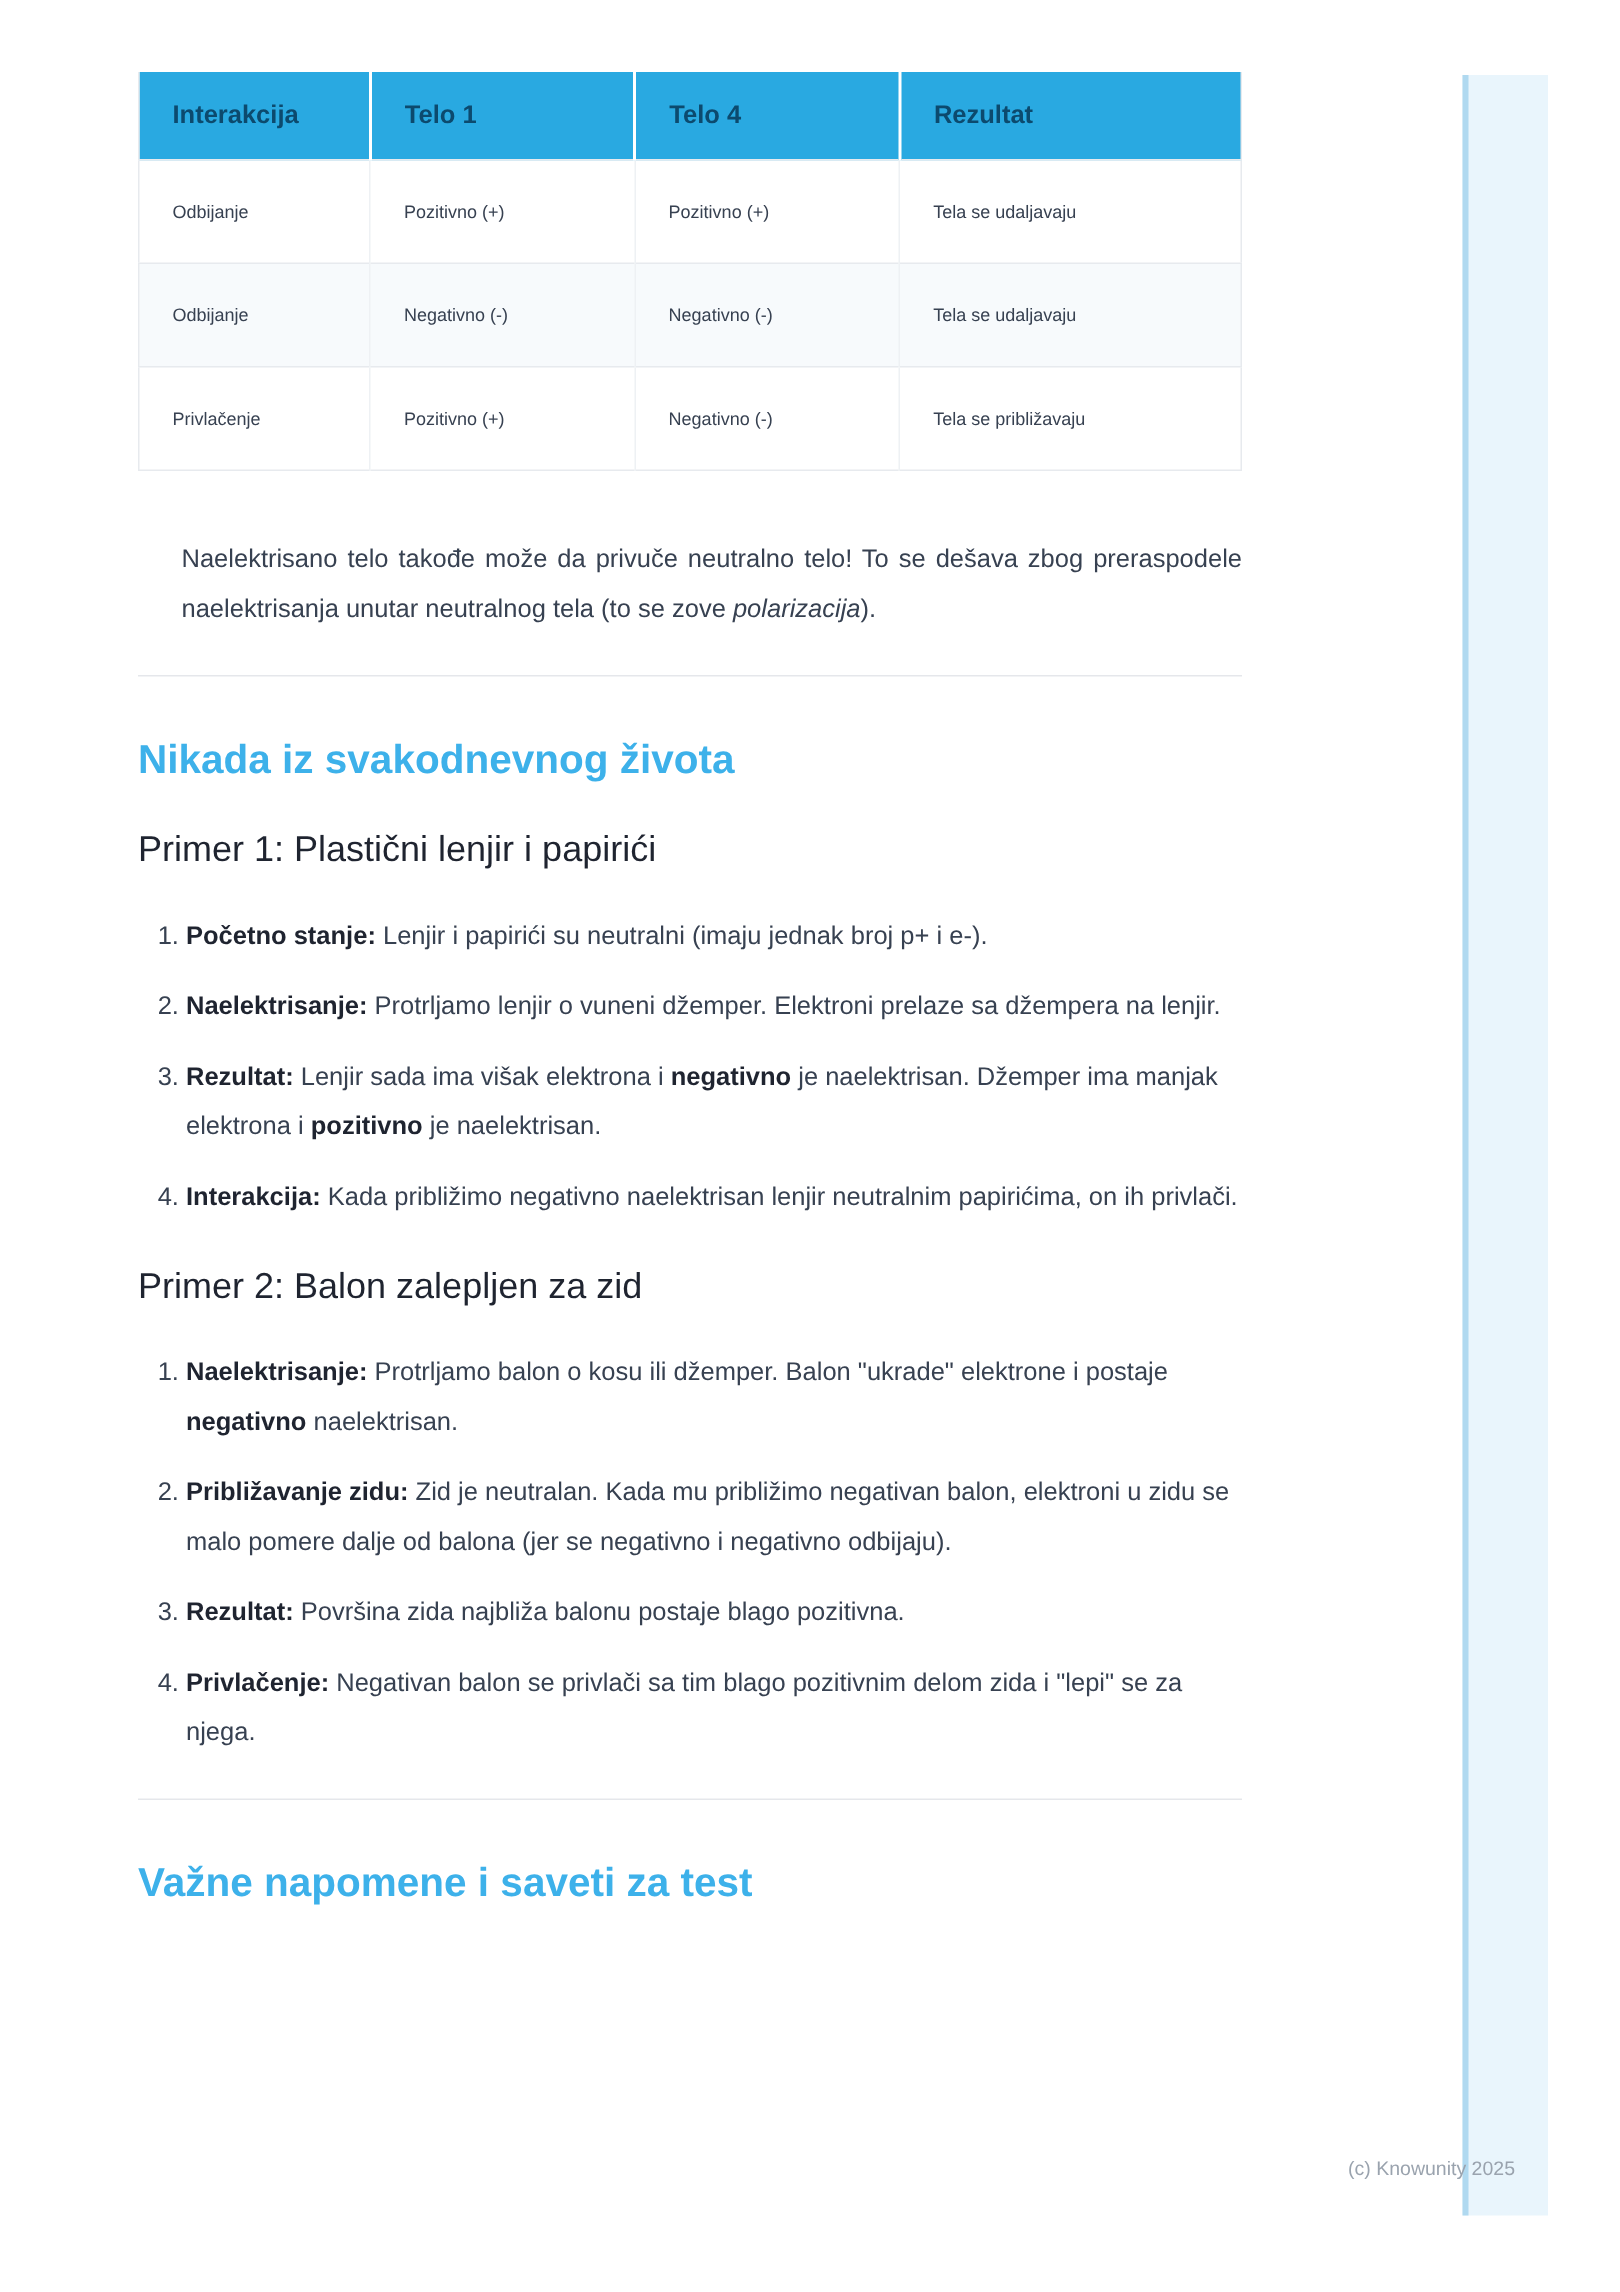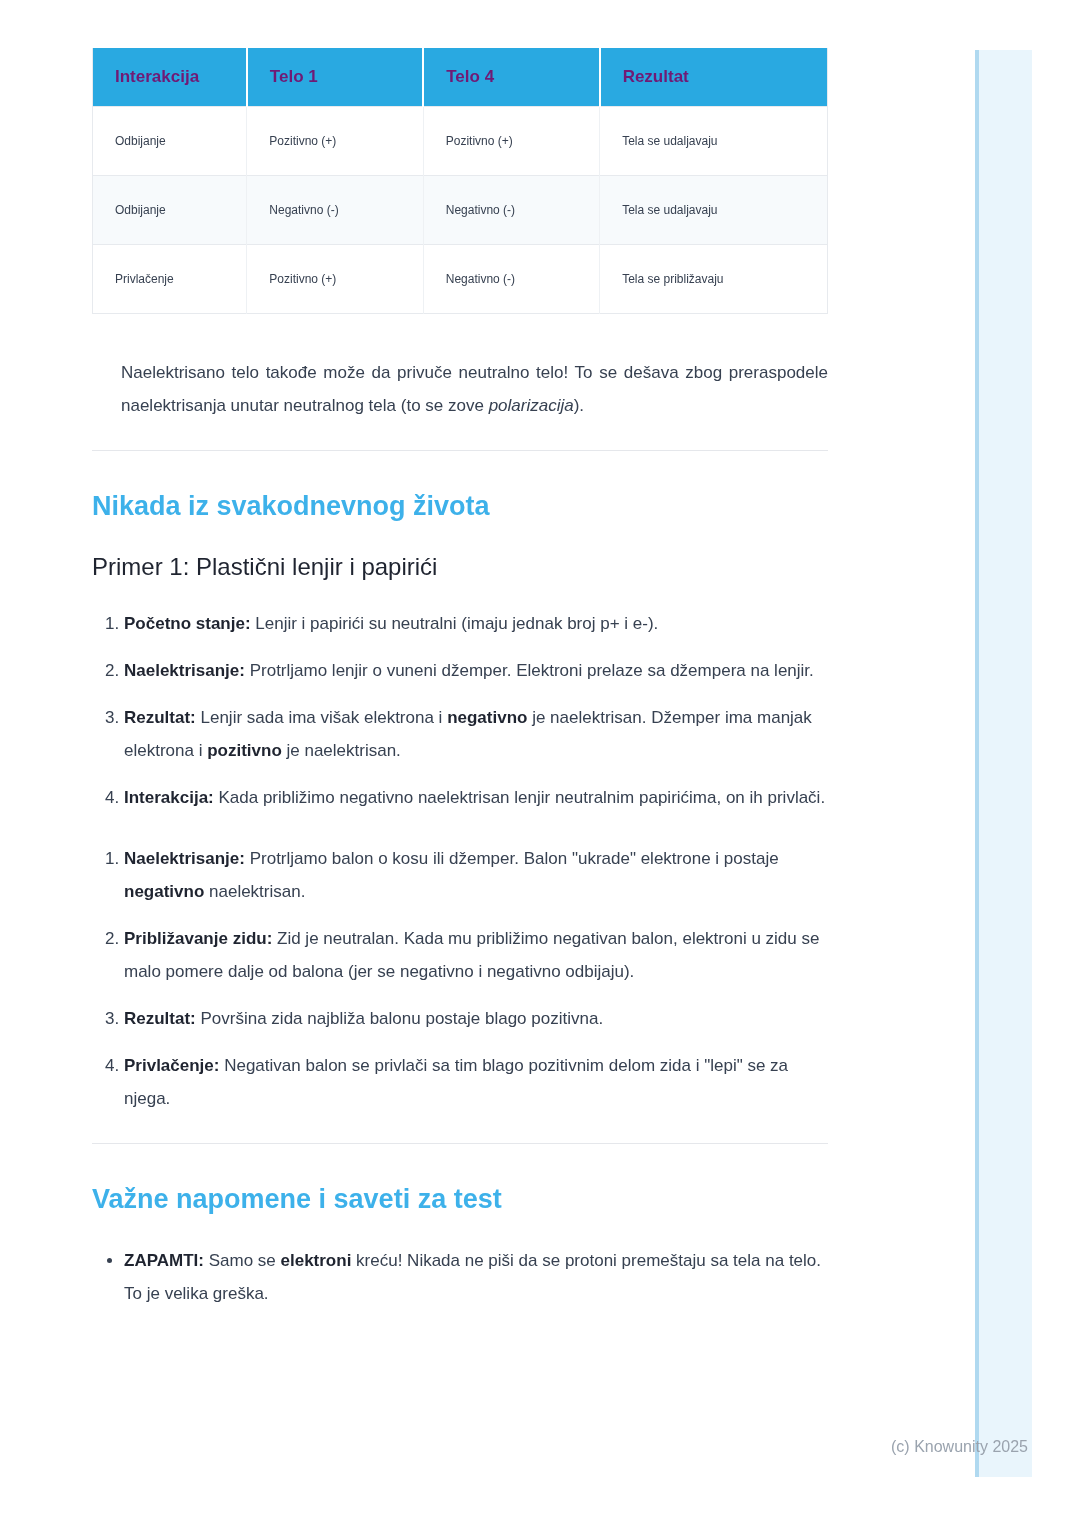--- a/index.html
+++ b/index.html
@@ -41,21 +41,21 @@
     width:100%;
     border-collapse:collapse;
     table-layout:fixed;
   }
   table.interaction col.c1{width:21%;}
   table.interaction col.c2{width:24%;}
   table.interaction col.c3{width:24%;}
   table.interaction col.c4{width:31%;}
   table.interaction th{
     background:var(--table-header-bg);
-    color:#701a75;
+    color:#0c4a6e;
     font-size:17px;
     font-weight:bold;
     text-align:left;
     padding:19px 14px 19px 22px;
   }
   table.interaction th + th{border-left:2px solid #ffffff;}
   table.interaction td{
     font-size:12px;
     color:var(--body-text);
     padding:27px 14px 27px 22px;
@@ -109,22 +109,22 @@
   ul.notes li{
     font-size:17px;
     line-height:33px;
     color:var(--body-text);
   }
   strong{color:var(--strong-text);}
   em{font-style:italic;}
   .copyright{
     position:absolute;
     top:1438px;
-    right:52px;
-    font-size:16px;
+    right:70px;
+    font-size:13px;
     color:var(--copyright-gray);
     z-index:2;
   }
 </style>
 </head>
 <body>
 
 <div class="right-stripe"></div>
 
 <div class="content">
@@ -173,29 +173,27 @@
   <h2 class="section-title">Nikada iz svakodnevnog života</h2>
 
   <h3 class="sub-heading">Primer 1: Plastični lenjir i papirići</h3>
   <ol class="steps">
       <li><strong>Početno stanje:</strong><span> Lenjir i papirići su neutralni (imaju jednak broj p+ i e-).</span></li>
       <li><strong>Naelektrisanje:</strong><span> Protrljamo lenjir o vuneni džemper. Elektroni prelaze sa džempera na lenjir.</span></li>
       <li><strong>Rezultat:</strong><span> Lenjir sada ima višak elektrona i </span><strong>negativno</strong><span> je naelektrisan. Džemper ima manjak elektrona i </span><strong>pozitivno</strong><span> je naelektrisan.</span></li>
       <li><strong>Interakcija:</strong><span> Kada približimo negativno naelektrisan lenjir neutralnim papirićima, on ih privlači.</span></li>
     </ol>
 
+  <h3 class="sub-heading">Primer 2: Balon zalepljen za zid</h3>
   <ol class="steps">
       <li><strong>Naelektrisanje:</strong><span> Protrljamo balon o kosu ili džemper. Balon "ukrade" elektrone i postaje </span><strong>negativno</strong><span> naelektrisan.</span></li>
       <li><strong>Približavanje zidu:</strong><span> Zid je neutralan. Kada mu približimo negativan balon, elektroni u zidu se malo pomere dalje od balona (jer se negativno i negativno odbijaju).</span></li>
       <li><strong>Rezultat:</strong><span> Površina zida najbliža balonu postaje blago pozitivna.</span></li>
       <li><strong>Privlačenje:</strong><span> Negativan balon se privlači sa tim blago pozitivnim delom zida i "lepi" se za njega.</span></li>
     </ol>
 
   <hr class="rule">
 
   <h2 class="section-title">Važne napomene i saveti za test</h2>
-  <ul class="notes">
-      <li><strong>ZAPAMTI:</strong><span> Samo se </span><strong>elektroni</strong><span> kreću! Nikada ne piši da se protoni premeštaju sa tela na telo. To je velika greška.</span></li>
-    </ul>
 
 </div>
 
 <div class="copyright">(c) Knowunity 2025</div>
 
 </body></html>

